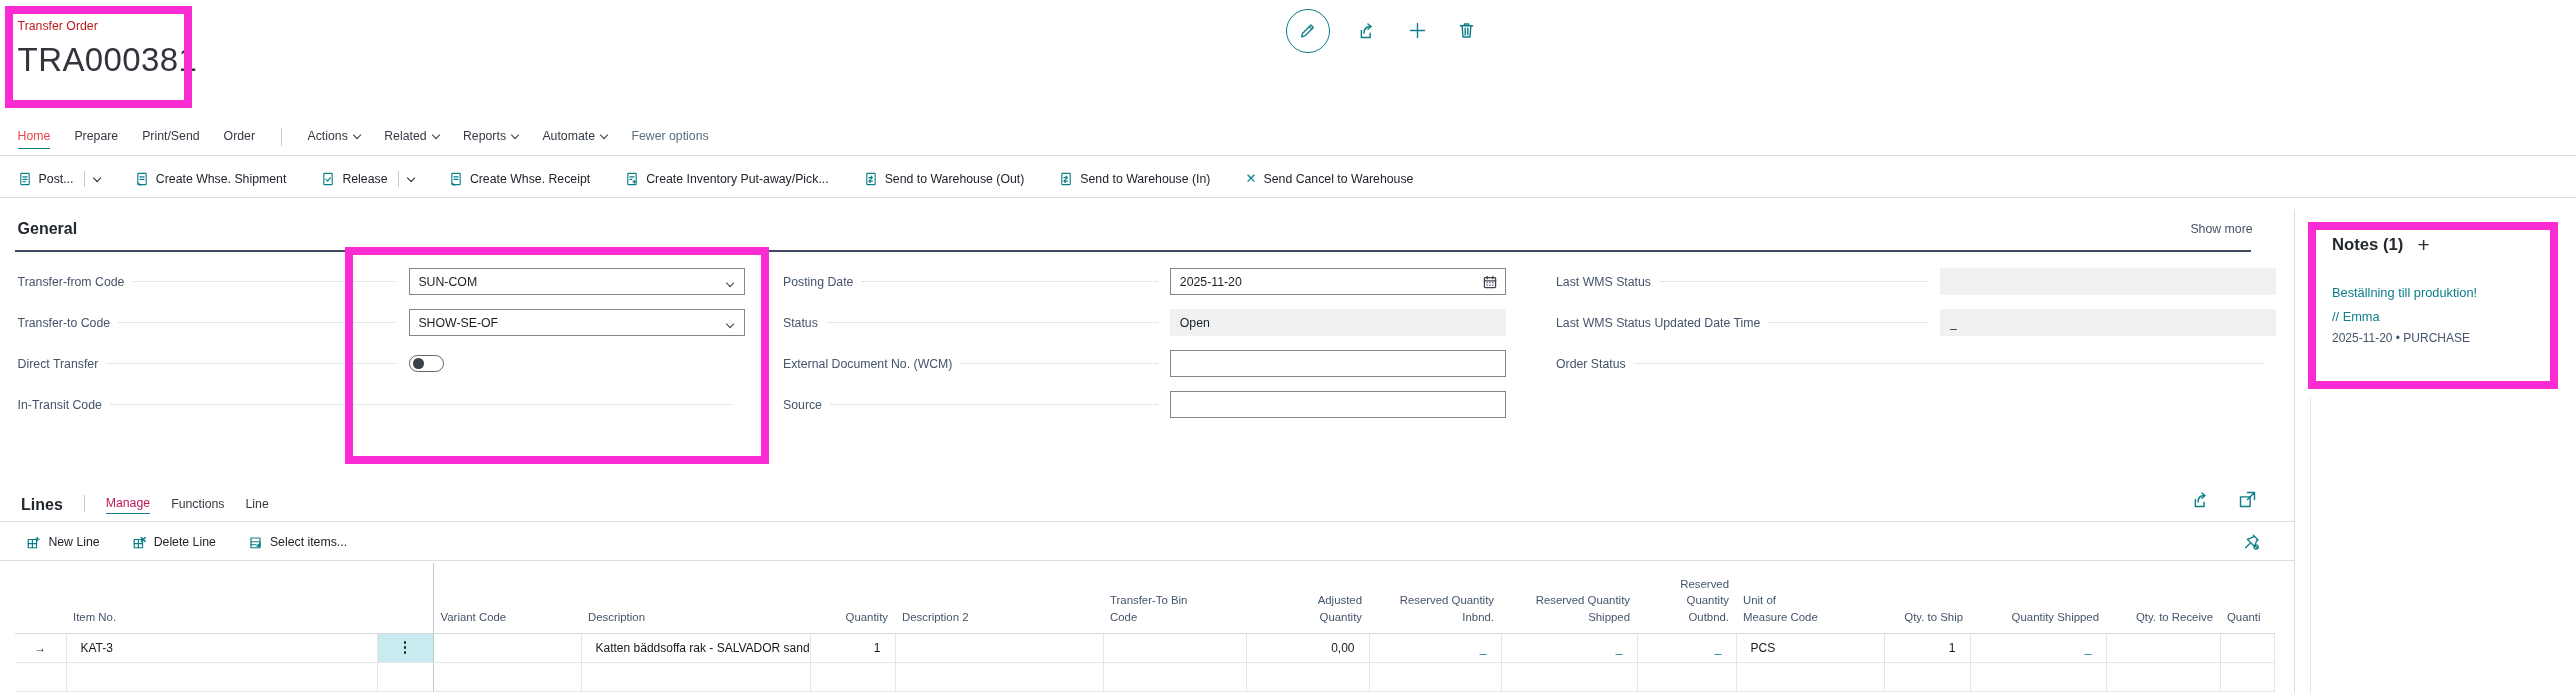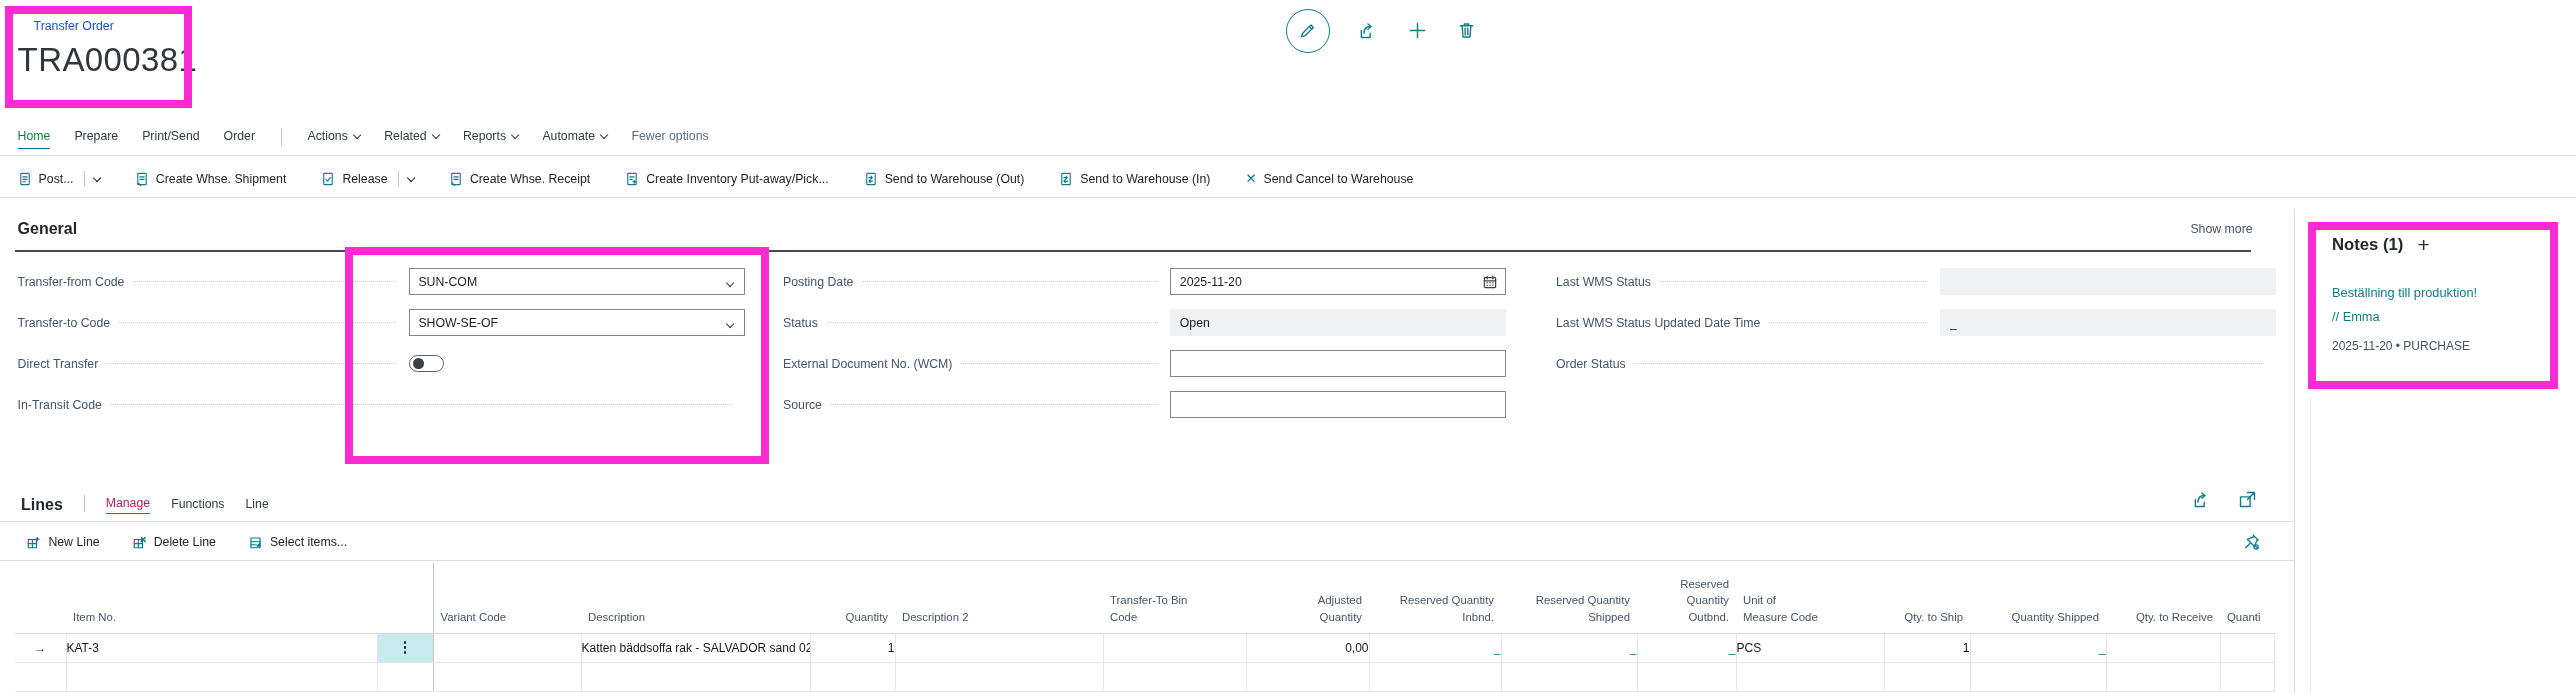--- a/index.html
+++ b/index.html
@@ -6,31 +6,31 @@
   html,body { background:#fff; }
   .page {
     position: relative; width: 2576px; height: 694px; background: #fff;
     font-family: "Liberation Sans", "DejaVu Sans", sans-serif; color:#1f242b; overflow: hidden;
   }
   .teal { color:#0a7e89; }
   svg.ic { stroke:currentColor; fill:none; stroke-width:1.6; stroke-linecap:round; stroke-linejoin:round; display:block; }
 
   
   .title-block { position:absolute; left:17.6px; top:19.4px; }
-  .record-type { font-size:12.3px; color:#1d4ed8;margin-left:16px; }
+  .record-type { font-size:12.3px; color:#b91c1c; }
   .record-id { font-size:33px; font-weight:300; color:#32363c; margin-top:8px; letter-spacing:0.4px; }
 
   .top-icons { position:absolute; left:1286px; top:8.8px; display:flex; align-items:center; gap:26.4px; color:#0a7e89; }
   .circle-btn { width:44px; height:44px; border:0.9px solid #0a7e89; border-radius:50%; display:flex; align-items:center; justify-content:center; }
   .plain-btn { width:23px; height:23px; display:flex; align-items:center; justify-content:center; }
 
   
   .tabs { position:absolute; left:17.6px; top:125px; display:flex; align-items:center; gap:24px; font-size:12.3px; color:#323a44; height:28px; }
   .tab { padding-bottom:5.3px; cursor:default; }
-  .tab.active { color:#15803d; border-bottom:1.8px solid #0a7e89; }
+  .tab.active { color:#ef4444; border-bottom:1.8px solid #0a7e89; }
   .tab-divider { width:0.9px; height:17.6px; background:#c4c9cf; margin:0 1.8px 3.5px 1.8px; }
   .tab-fewer { color:#5c6e80; padding-bottom:5.3px; }
   .chev { display:inline-block; width:6.2px; height:6.2px; border-right:1.2px solid currentColor; border-bottom:1.2px solid currentColor; transform:rotate(45deg); margin:0 0 2.6px 6.2px; }
   .rule { position:absolute; left:0; height:0.9px; background:#d9dde1; }
   .rule.tabs-rule { top:155px; width:2576px; }
   .rule.ribbon-rule { top:197px; width:2576px; }
 
   
   .ribbon { position:absolute; left:17.6px; top:164px; display:flex; align-items:center; gap:35px; font-size:12.3px; color:#20252b; height:30px; }
   .rb-item { display:flex; align-items:center; gap:7px; }
@@ -71,37 +71,37 @@
   .rule.lines-rule1 { top:521px; width:2294px; }
   .rule.lines-rule2 { top:560px; width:2294px; }
   .lines-toolbar { position:absolute; left:26.4px; top:528px; display:flex; align-items:center; gap:32px; font-size:12.3px; color:#20252b; height:28px; }
   .lt-item { display:flex; align-items:center; gap:7px; }
   .pin-icon { position:absolute; left:2242px; top:532px; color:#0a7e89; }
 
   
   table.grid { position:absolute; left:15px; top:563px; border-collapse:collapse; table-layout:fixed; width:2258px; font-size:12px; }
   .grid th { font-weight:400; font-size:11.4px; color:#44546a; vertical-align:bottom; padding:0 7px 7px 7px; white-space:pre-line; text-align:left; height:70px; border-bottom:0.9px solid #d6dade; line-height:1.45; }
   .grid th.num, .grid td.num { text-align:right; }
-  .grid td { height:29px; border-bottom:0.9px solid #e2e5e9; border-right:0.9px solid #e2e5e9; padding:0 0; color:#15191d; white-space:nowrap; overflow:hidden; }
+  .grid td { height:29px; border-bottom:0.9px solid #e2e5e9; border-right:0.9px solid #e2e5e9; padding:0 14px; color:#15191d; white-space:nowrap; overflow:hidden; }
   .grid td.indicator { border-right:0.9px solid #e2e5e9; color:#2a2e33; text-align:center; padding:0; }
   .grid th.freeze, .grid td.freeze { border-right:0.9px solid #c3c8cd; }
   .grid td.menu-cell { padding:0; }
   .menu-btn { width:100%; height:100%; background:#c7ebee; display:flex; flex-direction:column; align-items:center; justify-content:center; gap:2.6px; }
   .menu-btn i { width:2.6px; height:2.6px; border-radius:50%; background:#1f2427; }
   .grid td .drill { color:#0a7e89; }
 
   
   .v-divider { position:absolute; left:2294px; top:209px; width:0.9px; height:484px; background:#d9dde1; }
   .v-divider2 { position:absolute; left:2310px; top:398px; width:0.9px; height:296px; background:#e3e6ea; }
   .notes { position:absolute; left:2332px; top:234px; width:225px; }
   .notes-title-row { display:flex; align-items:center; gap:14px; }
   .notes-title { font-size:16.7px; font-weight:700; color:#23282f; }
   .notes-add { font-size:21px; font-weight:300; color:#2c3137; line-height:1; }
   .note-link { margin-top:26.4px; font-size:12.8px; line-height:1.85; color:#0a7e89; }
-  .note-meta { font-size:12px; color:#44546a; margin-top:10px; }
+  .note-meta { font-size:12px; color:#44546a; margin-top:2px; }
 
   
   .hl { position:absolute; border:8.8px solid #fb2bd4; pointer-events:none; }
   .hl.t { left:5.3px;   top:6.2px;   width:187px; height:102px; }
   .hl.f { left:345px; top:247px; width:424px; height:217px; }
   .hl.n { left:2308px; top:222px; width:250px; height:167px; }
 </style>
 </head>
 <body>
 

